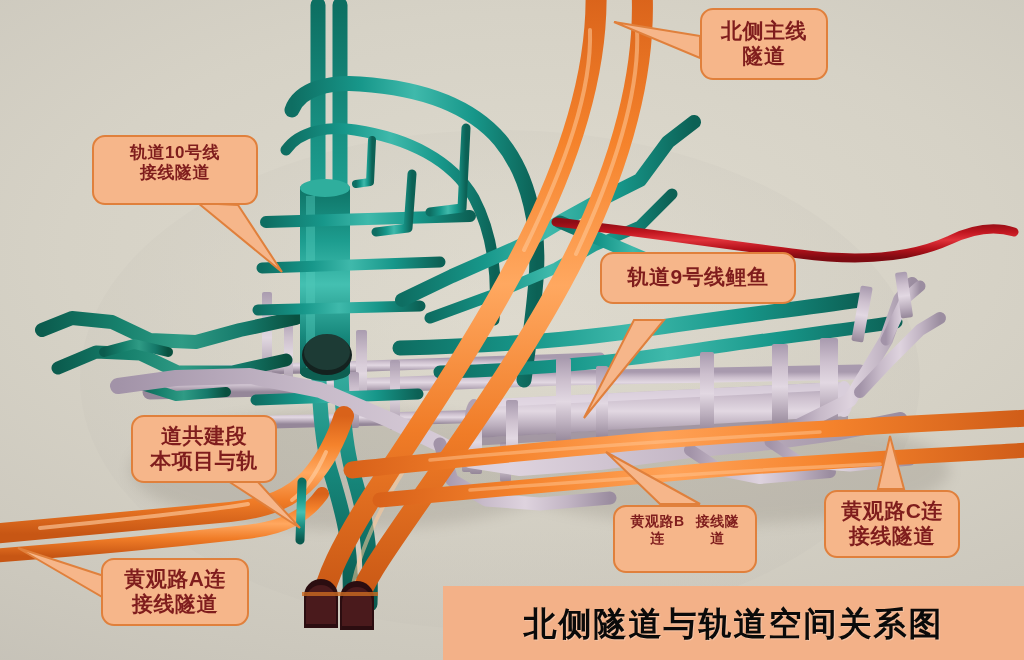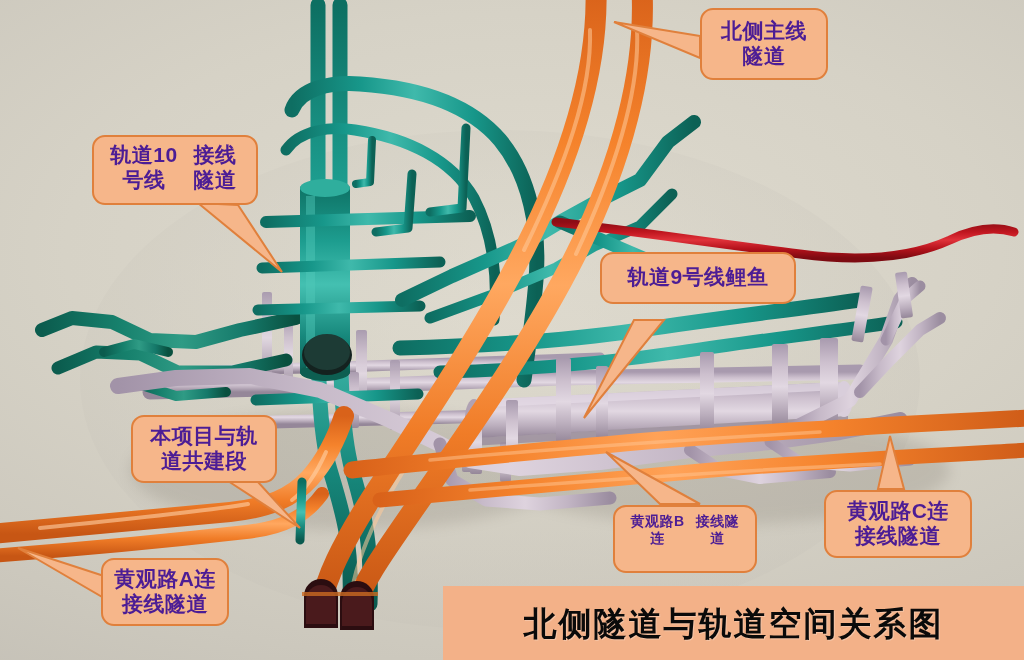--- a/index.html
+++ b/index.html
@@ -8,21 +8,21 @@
     font-family:"Liberation Sans","DejaVu Sans",sans-serif;
     background:
       radial-gradient(120% 95% at 52% 38%, #dedace 0%, #d6d2c6 38%, #ccc8bd 66%, #bdb9b0 100%);
   }
   #scene{position:absolute;inset:0;}
   .label{
     position:absolute;
     background:#f6b68a;
     border:2.5px solid #e0803c;
     border-radius:13px;
-    color:#4c1d95;
+    color:#7f1d1d;
     font-weight:bold;
     letter-spacing:.5px;
     text-align:center;
     line-height:1.18;
     padding:6px 10px 7px 10px;
     white-space:pre-line;
     box-sizing:border-box;
     z-index:40;
   }
   .label span{display:block;}
@@ -287,45 +287,45 @@
       <path d="M878,489 L890,436 L904,489 Z"></path>
       <path d="M104,576 L18,548 L104,598 Z"></path>
     </g>
   </svg>
 
   <div class="label" style="left:700px;top:8px;width:128px;height:72px;font-size:21px;display:flex;flex-direction:column;justify-content:center;">
     <span>北侧主线</span>
     <span>隧道</span>
   </div>
 
-  <div class="label" style="left:92px;top:135px;width:166px;height:70px;font-size:21px;display:flex;flex-direction:row;">
+  <div class="label" style="left:92px;top:135px;width:166px;height:70px;font-size:17px;display:flex;flex-direction:column;">
     <span>轨道10号线</span>
     <span>接线隧道</span>
   </div>
 
   <div class="label" style="left:600px;top:252px;width:196px;height:52px;font-size:21px;display:flex;flex-direction:column;justify-content:center;">
     <span>轨道9号线鲤鱼</span>
   </div>
 
   <div class="label" style="left:131px;top:415px;width:146px;height:68px;font-size:21px;display:flex;flex-direction:column;justify-content:center;">
+    <span>道共建段</span>
     <span>本项目与轨</span>
-    <span>道共建段</span>
   </div>
 
   <div class="label" style="left:613px;top:505px;width:144px;height:68px;font-size:14px;display:flex;flex-direction:row;justify-content:center;">
     <span>黄观路B连</span>
     <span>接线隧道</span>
   </div>
 
-  <div class="label" style="left:824px;top:490px;width:148px;height:68px;font-size:21px;display:flex;flex-direction:column;justify-content:center;">
+  <div class="label" style="left:824px;top:490px;width:136px;height:68px;font-size:21px;display:flex;flex-direction:column;justify-content:center;">
     <span>黄观路C连</span>
     <span>接线隧道</span>
   </div>
 
-  <div class="label" style="left:101px;top:558px;width:128px;height:68px;font-size:21px;display:flex;flex-direction:column;justify-content:center;">
+  <div class="label" style="left:101px;top:558px;width:148px;height:68px;font-size:21px;display:flex;flex-direction:column;justify-content:center;">
     <span>黄观路A连</span>
     <span>接线隧道</span>
   </div>
 
   <div id="title-banner">
     <div class="t">北侧隧道与轨道空间关系图</div>
   </div>
 
 </div>
 

